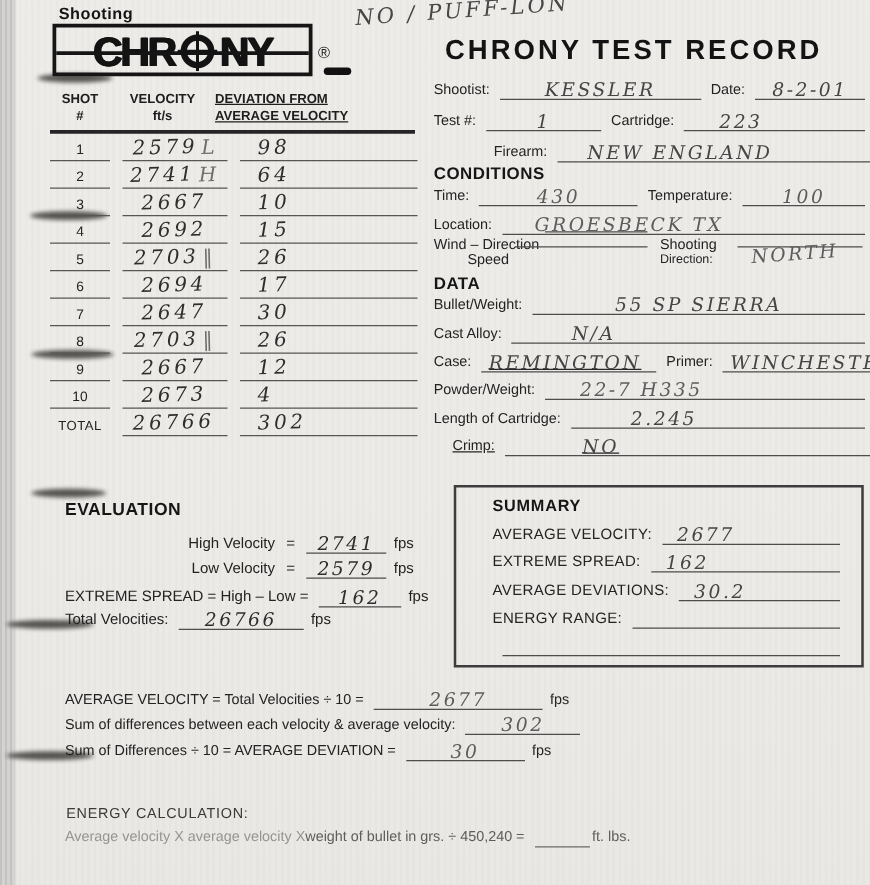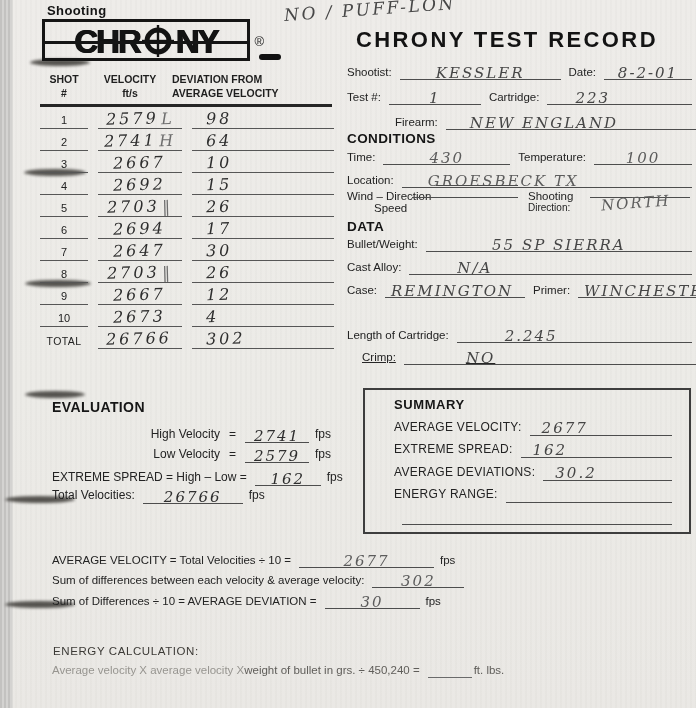--- a/index.html
+++ b/index.html
@@ -55,21 +55,21 @@
   .hw-l { color:#5c5c5c; }
   .annotation-top {
     position:absolute; left:284px; top:1px; font-size:17px; transform:rotate(-4deg);
     letter-spacing:2.5px; color:#474747;
   }
 
   
   .shot-table { position:absolute; left:40px; top:73px; width:294px; }
   .thead { display:flex; font-size:10.5px; font-weight:bold; line-height:1.3; color:#1e1e1e; }
   .th { text-align:center; }
-  .th.h1 { width:48px; } .th.h2 { width:84px; } .th.h3 { width:142px; text-align:left; }
+  .th.h1 { width:48px; } .th.h2 { width:84px; } .th.h3 { width:142px; text-align:left;text-decoration:underline; }
   .thead-rule { margin-top:4px; width:292px; height:2.5px; background:#252525; }
   .trow { display:flex; gap:10px; height:22px; align-items:flex-end; }
   .tc { border-bottom:1.5px solid #565656; }
   .c1 { width:48px; text-align:center; font-size:11px; color:#222; padding-bottom:2px; }
   .c2 { width:84px; text-align:center; }
   .c3 { width:142px; text-align:left; padding-left:14px; }
   .trow .hw { font-size:16px; letter-spacing:3px; display:inline-block; transform:rotate(-1.5deg); }
   .sfx { font-size:11px; letter-spacing:0; color:#6e6e6e; margin-left:2px; transform:none; }
   .trow:last-child .c1 { border-bottom:none; font-size:10.5px; letter-spacing:.4px; }
 
@@ -252,25 +252,29 @@
     <span class="fill gap"><span class="hw">55 SP SIERRA</span></span>
   </div>
 
   <div class="fline" style="left:347px; top:258px; width:345px;">
     <span class="lbl">Cast Alloy:</span>
     <span class="fill gap ta-l" style="padding-left:48px;"><span class="hw">N/A</span></span>
   </div>
 
   <div class="fline" style="left:347px; top:281px; width:349px;">
     <span class="lbl">Case:</span>
-    <span class="fill gap ta-l" style="flex:none; width:140px; padding-left:6px;"><span class="hw">REMINGTON</span></span>
+    <span class="fill gap ta-l" style="flex:none; width:140px; padding-left:6px;text-decoration:underline;"><span class="hw">REMINGTON</span></span>
     <span class="lbl gap">Primer:</span>
     <span class="fill gap ta-l" style="padding-left:6px; overflow:visible;"><span class="hw">WINCHESTER</span></span>
   </div>
 
+  <div class="fline" style="left:347px; top:303px; width:345px;">
+    <span class="lbl">Powder/Weight:</span>
+    <span class="fill gap ta-l" style="padding-left:28px;"><span class="hw hw-l">22-7 H335</span></span>
+  </div>
 
   <div class="fline" style="left:347px; top:326px; width:345px;">
     <span class="lbl">Length of Cartridge:</span>
     <span class="fill gap ta-l" style="padding-left:48px;"><span class="hw">2.245</span></span>
   </div>
 
   <div class="fline" style="left:362px; top:348px; width:345px;text-decoration:underline;">
     <span class="lbl">Crimp:</span>
     <span class="fill gap ta-l" style="padding-left:62px;"><span class="hw">NO</span></span>
   </div>

